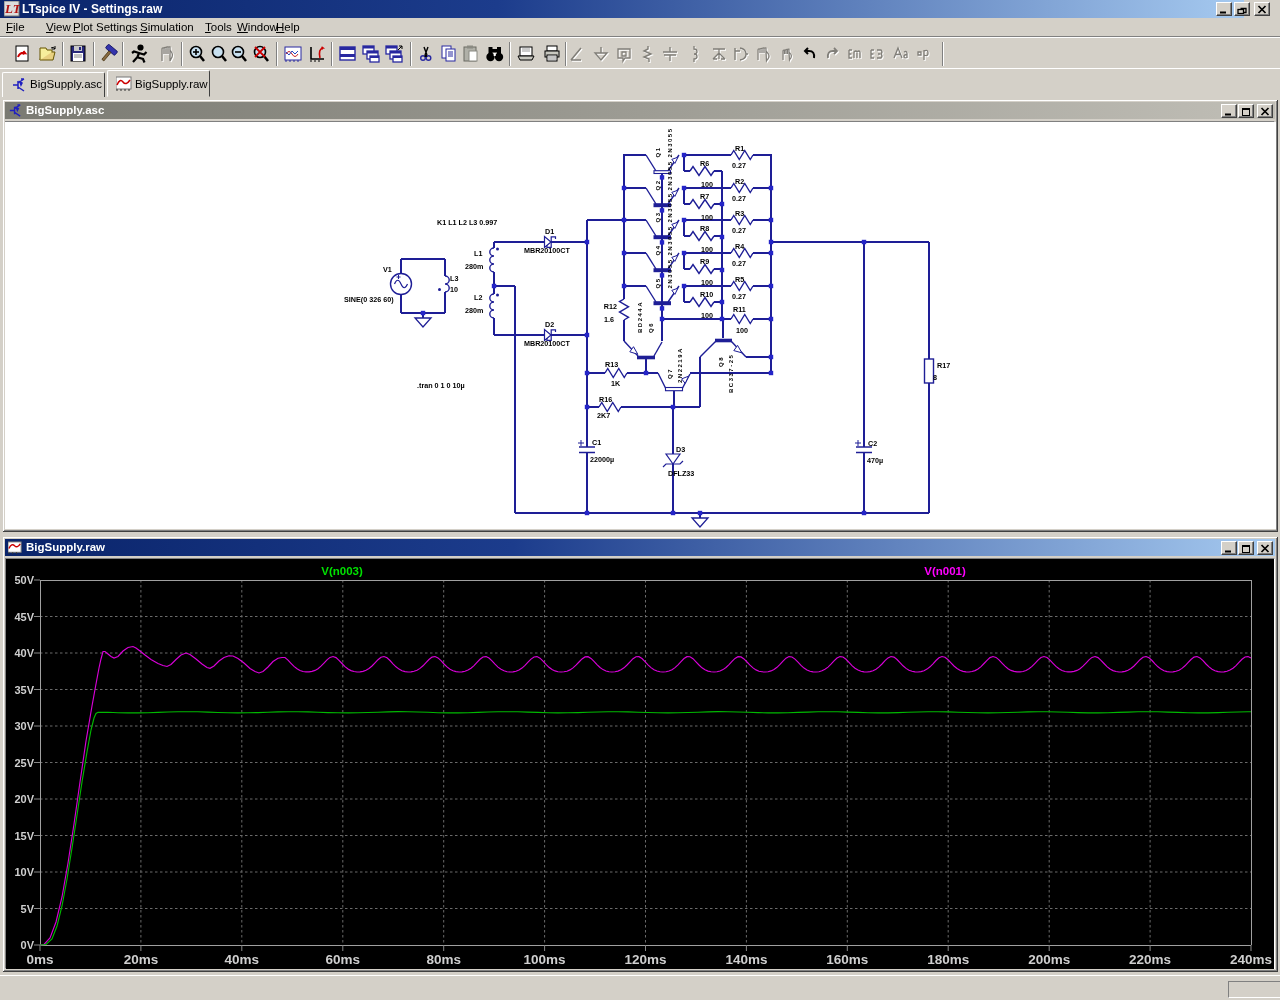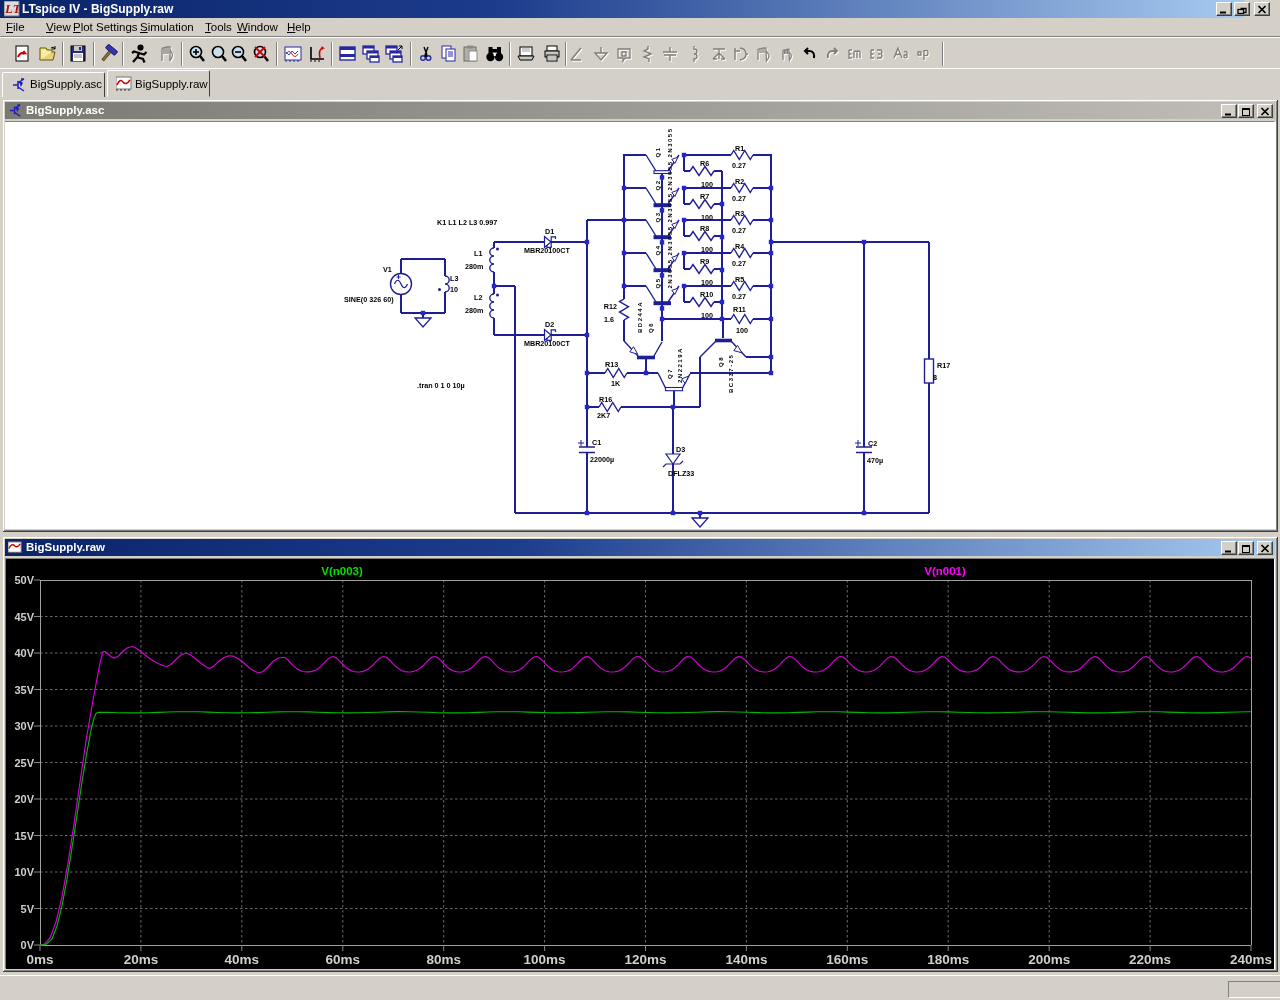--- a/index.html
+++ b/index.html
@@ -37,21 +37,21 @@
   border-top:1px solid #fff; }
 #statusbar .panel { position:absolute; left:1228px; top:5px; width:54px; height:17px;
   border:1px solid; border-color:#808080 #fff #fff #808080; }
 </style></head>
 <body>
 <div id="titlebar" class="abs">
   <svg style="position:absolute;left:4px;top:1px" width="16" height="16" viewBox="0 0 16 16">
     <rect x="0" y="0" width="15" height="15" fill="#dcdcdc" stroke="#777"></rect>
     <text x="1" y="12" font-family="Liberation Serif, serif" font-style="italic" font-weight="bold" font-size="13px" fill="#b01010">LT</text>
   </svg>
-  <span class="t">LTspice IV - BigSupply.raw</span>
+  <span class="t">LTspice IV - Settings.raw</span>
   <div class="wb" style="left:1216px;top:2px">
       <svg width="10" height="9" viewBox="0 0 10 9">
         <line x1="1" y1="7.5" x2="7" y2="7.5" stroke="#000" stroke-width="2"></line>
       </svg>
     </div>
     <div class="wb" style="left:1234px;top:2px">
       <svg width="10" height="9" viewBox="0 0 10 9">
         <path d="M3.5,3.5 h5.5 v4 h-2" fill="none" stroke="#000" stroke-width="1.3"></path>
         <rect x="1" y="4.5" width="5.5" height="4" fill="#d4d0c8" stroke="#000" stroke-width="1.3"></rect>
       </svg>
@@ -62,21 +62,21 @@
       </svg>
     </div>
 </div>
 <div id="menubar" class="abs">
   <span style="left:6px"><u>F</u>ile</span>
   <span style="left:46px"><u>V</u>iew</span>
   <span style="left:73px"><u>P</u>lot Settings</span>
   <span style="left:140px"><u>S</u>imulation</span>
   <span style="left:205px"><u>T</u>ools</span>
   <span style="left:237px"><u>W</u>indow</span>
-  <span style="left:287px"><u>H</u>elp</span>
+  <span style="left:276px"><u>H</u>elp</span>
 </div>
 <div id="toolbar" class="abs">
     <div class="tbi" style="left:13px"><svg width="20" height="20" viewBox="0 0 20 20">
         <rect x="3" y="2" width="12" height="15" fill="#fff" stroke="#000"></rect>
         <path d="M5,13 q2,-5 7,-4 l-1.5,-2 m1.5,2 l-2.5,1" stroke="#cc0000" stroke-width="2" fill="none"></path>
       </svg></div>
     <div class="tbi" style="left:38px"><svg width="20" height="20" viewBox="0 0 20 20">
         <path d="M2,16 L4,8 L17,8 L15,16 Z" fill="#e8d080" stroke="#665500"></path>
         <path d="M2,16 L2,4 L8,4 L9,6 L14,6 L14,8" fill="#f7ef9c" stroke="#665500"></path>
         <path d="M13,4 q3,-2 4,1 m0,-3 v3 h-3" stroke="#000" fill="none"></path>

